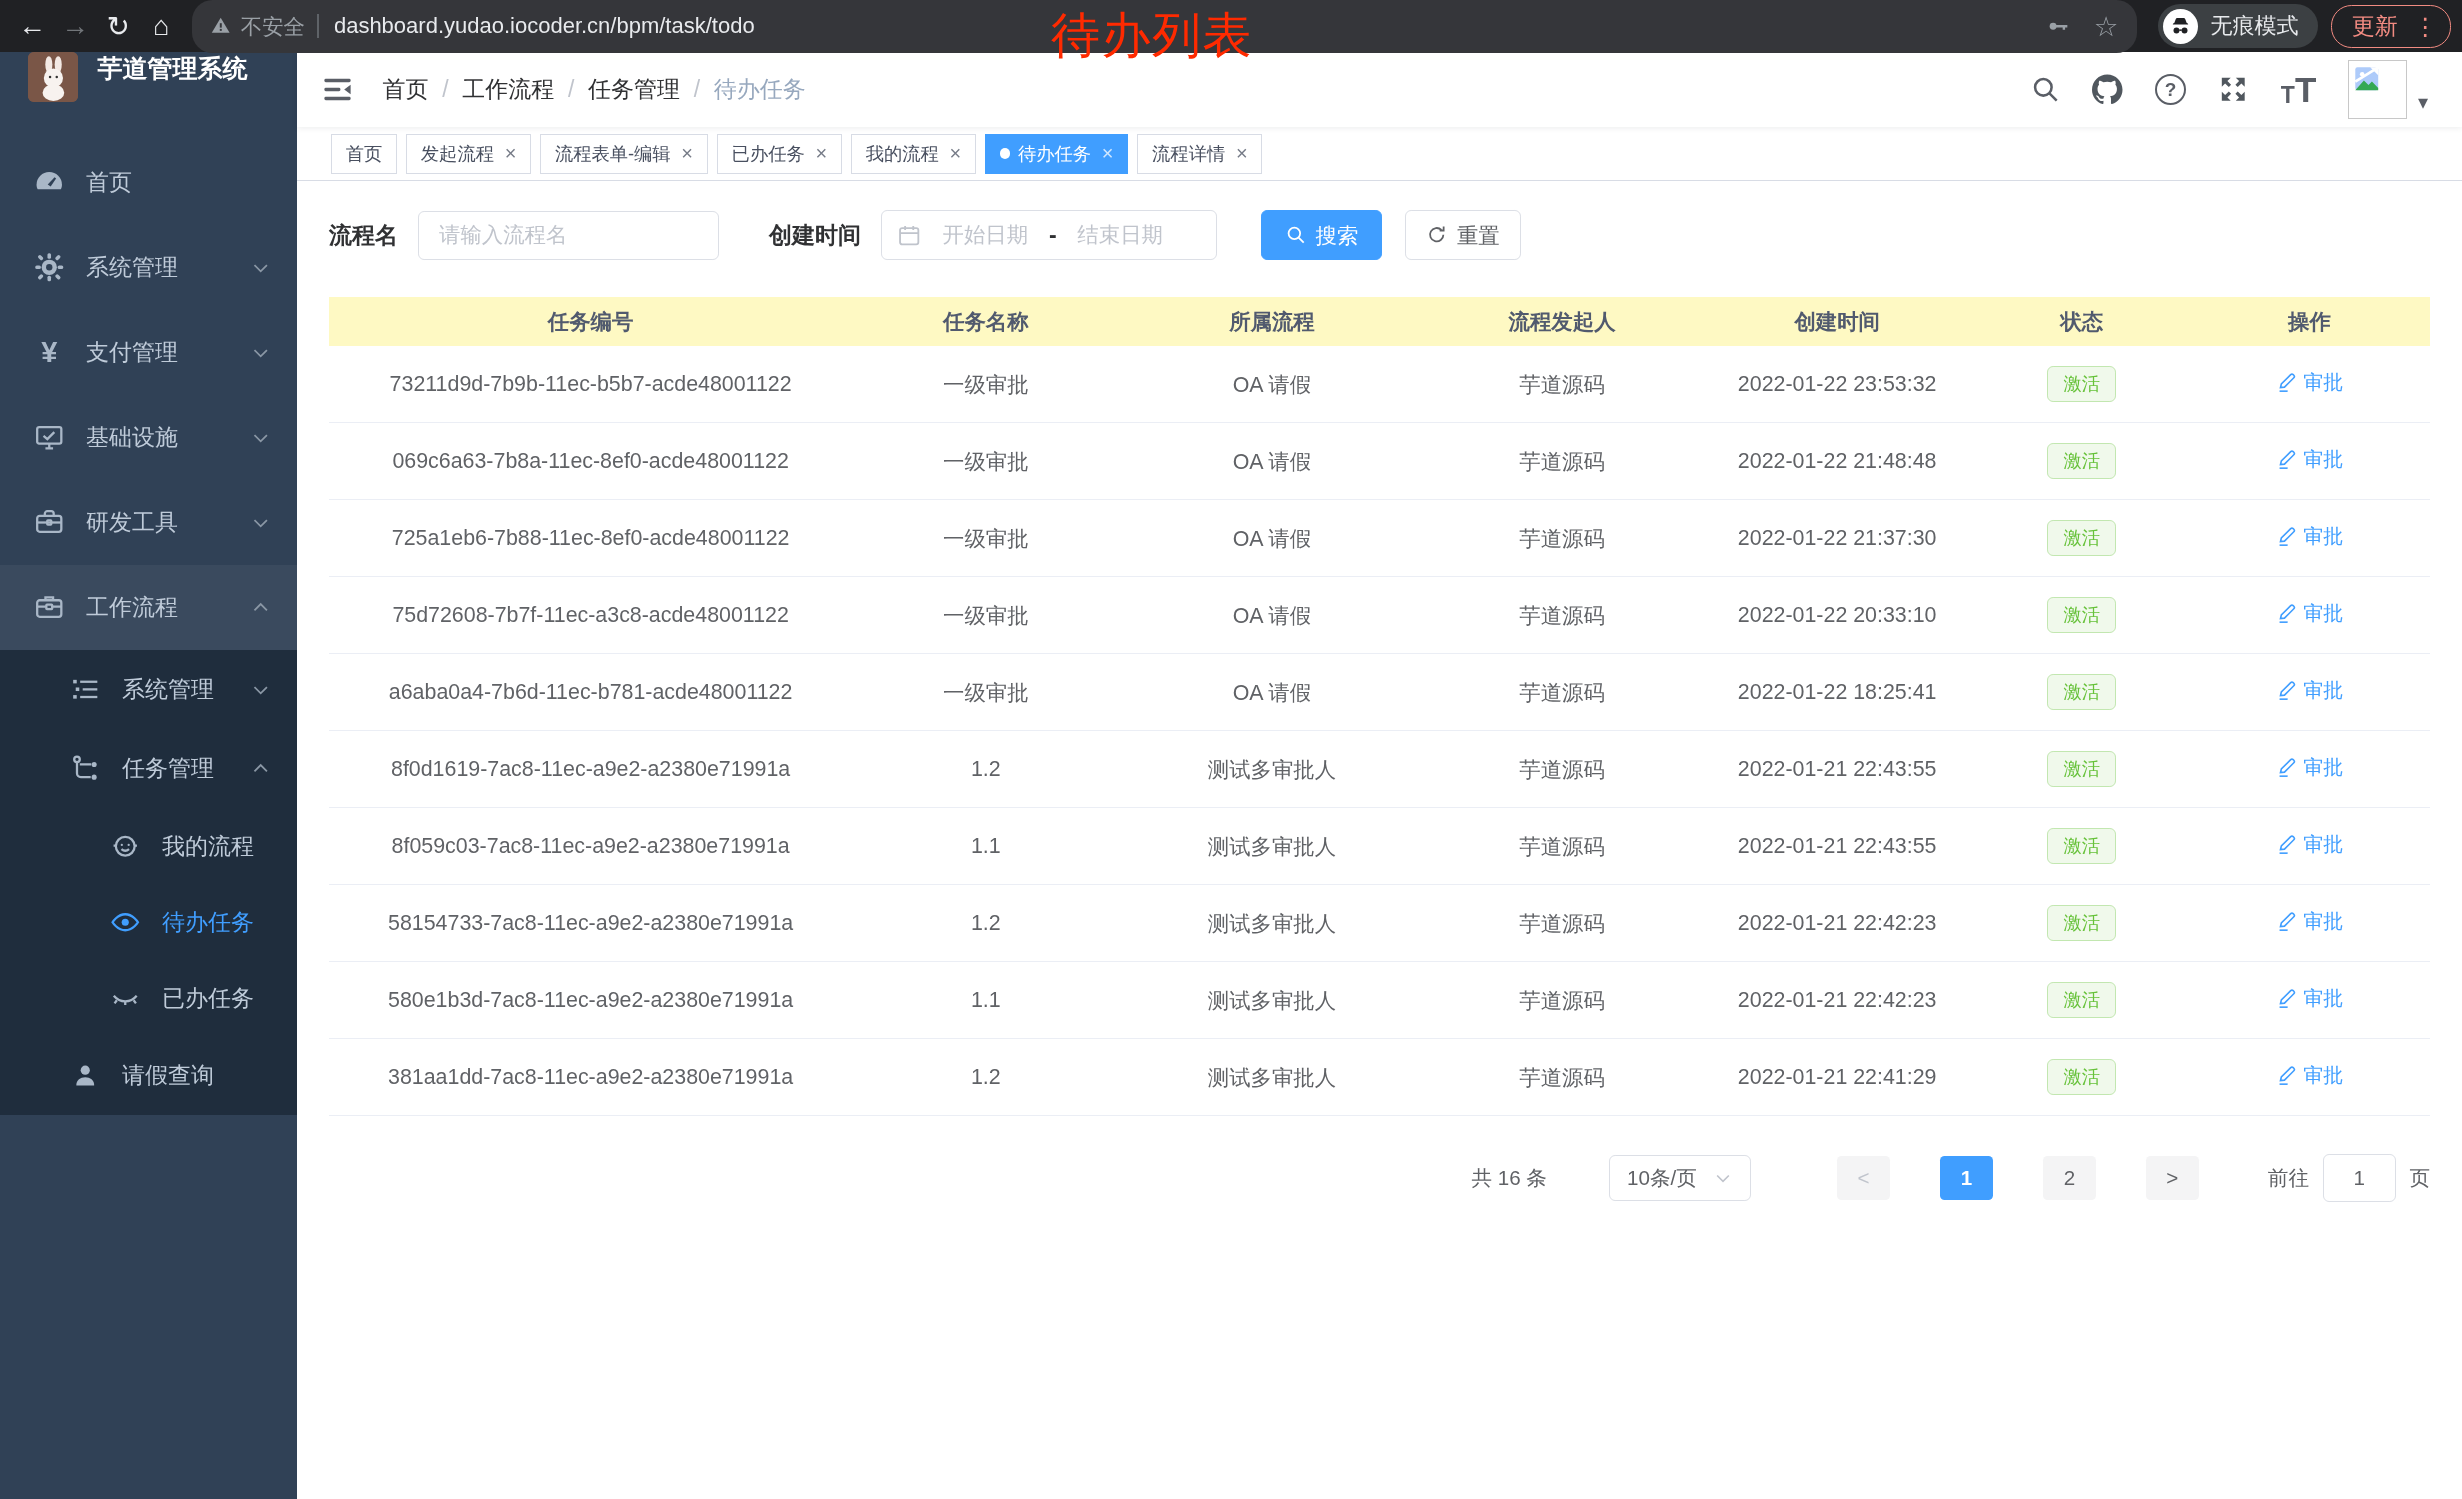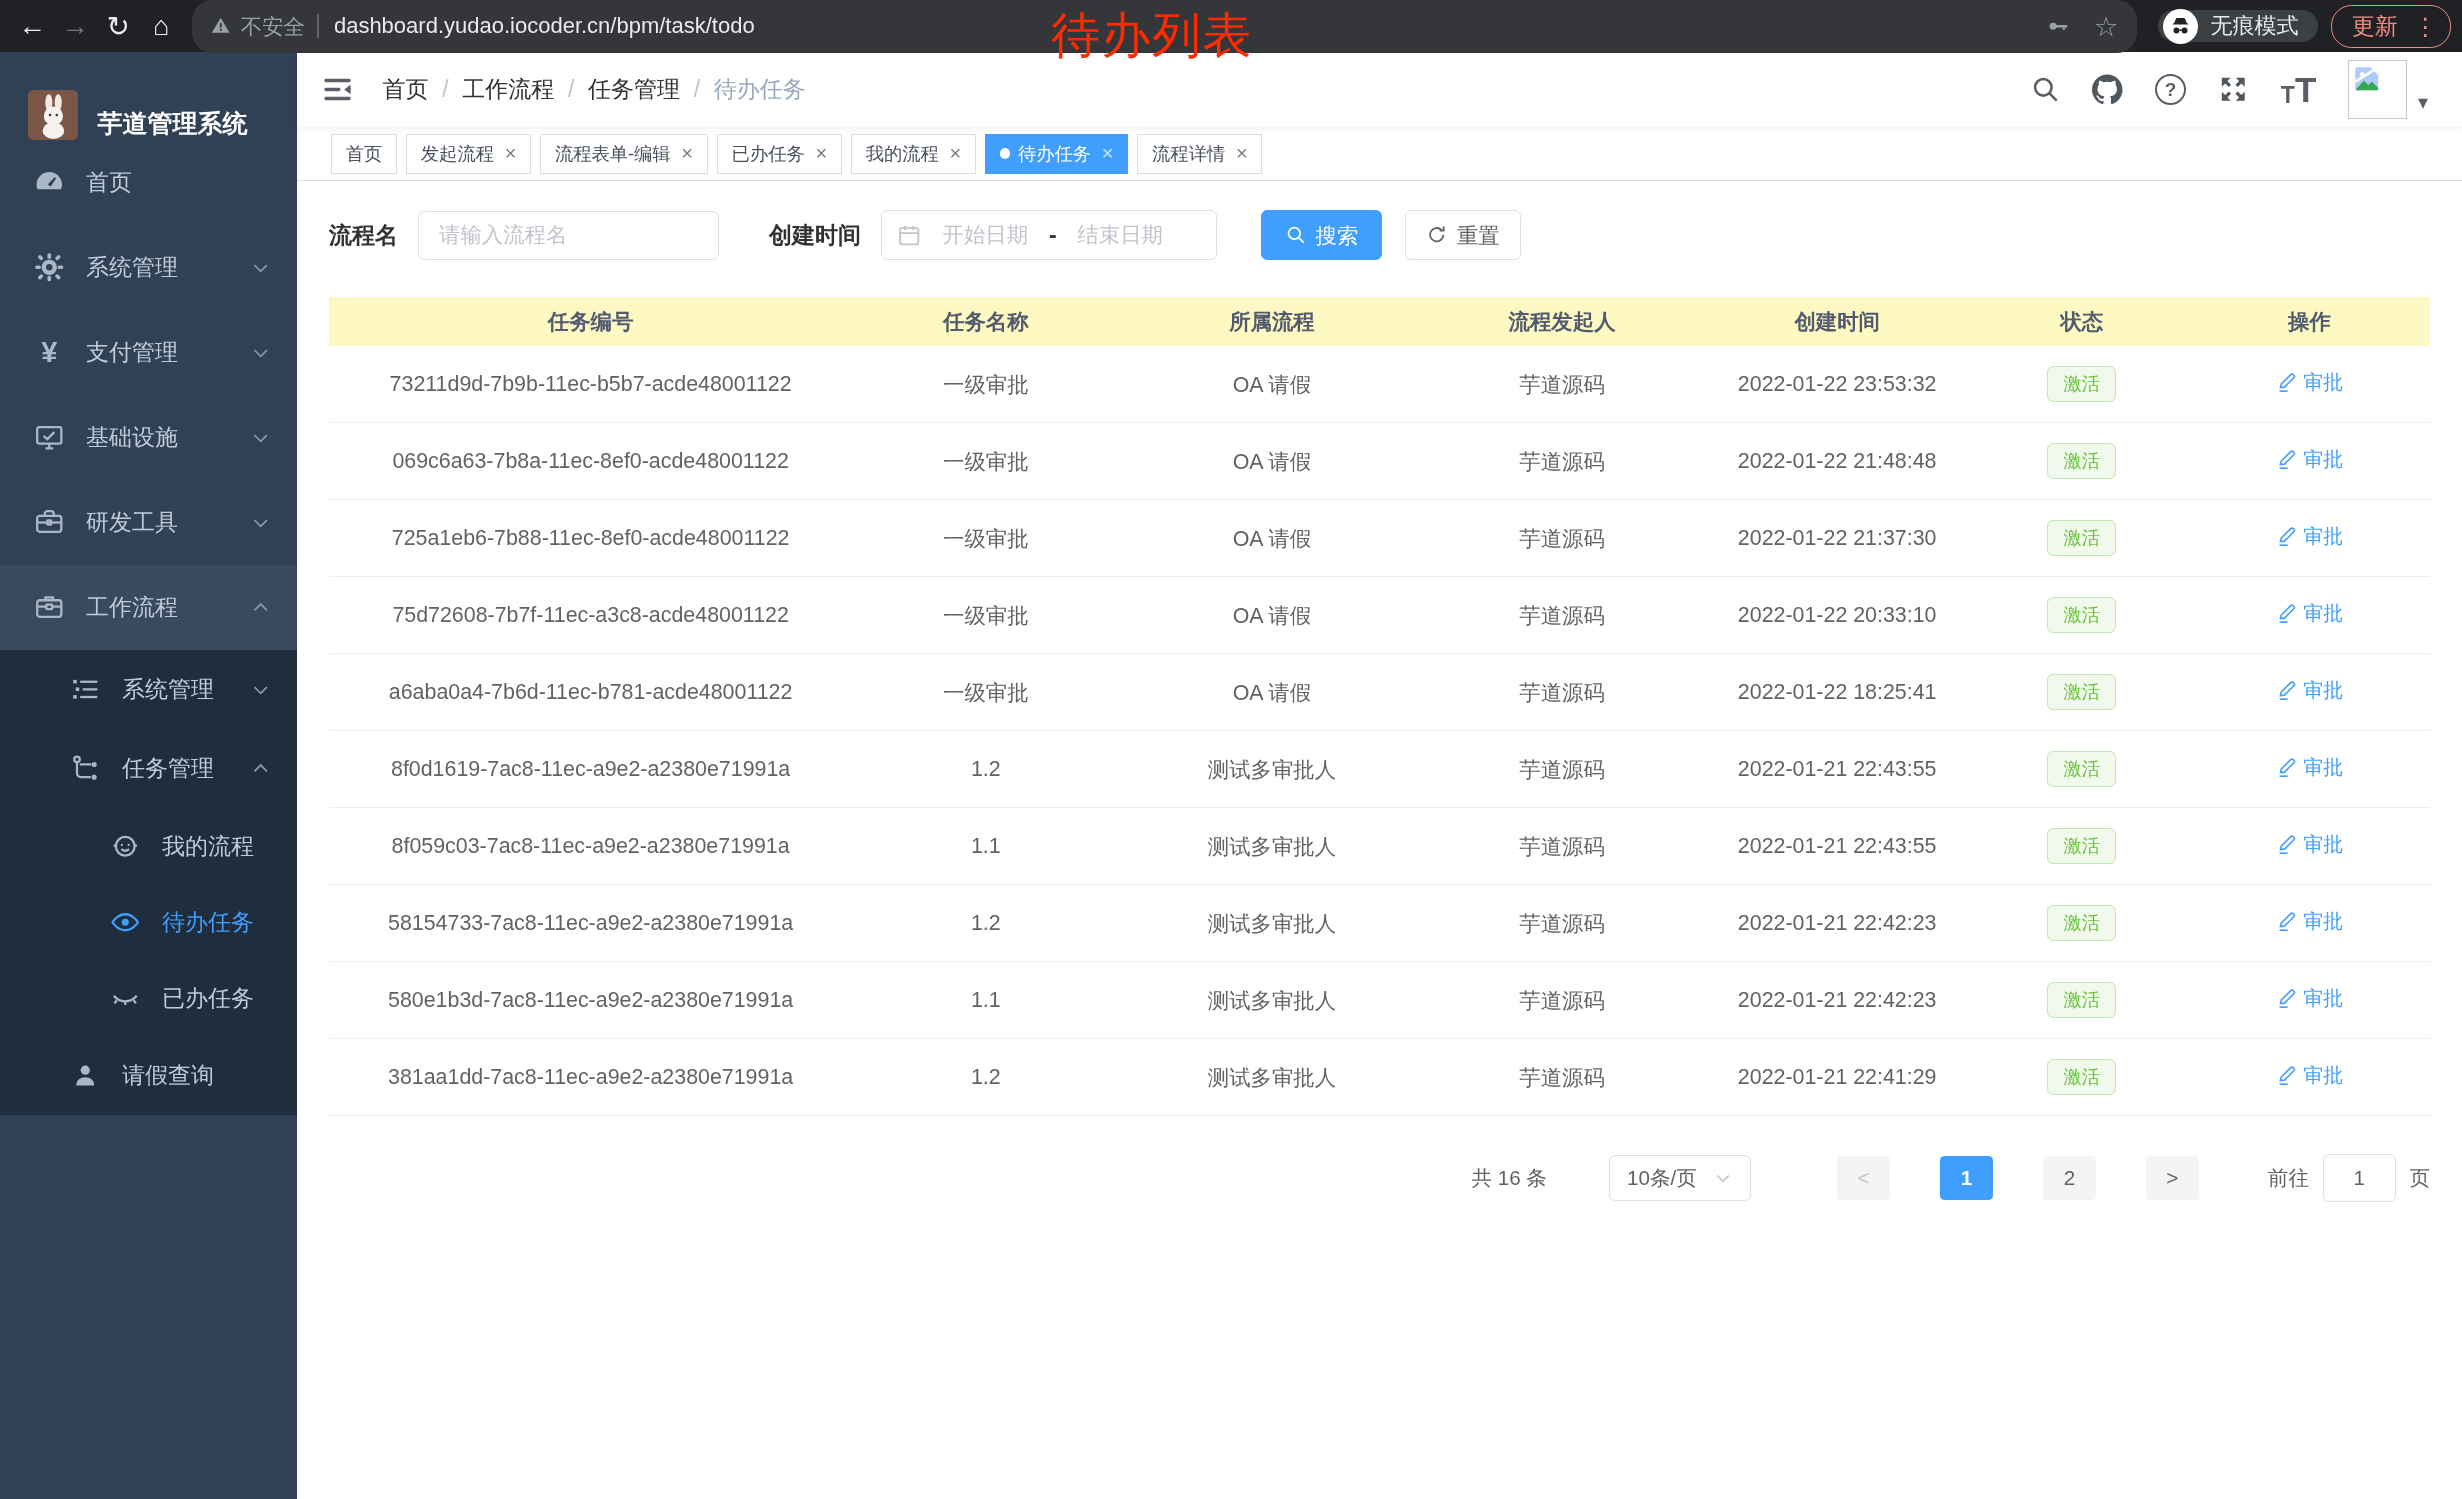--- a/index.html
+++ b/index.html
@@ -10,31 +10,31 @@
   .chrome{height:52px;background:#202124;display:flex;align-items:center;padding:0 10.7px;position:relative;z-index:5;}
   .nav-btn{width:43px;height:43px;display:flex;align-items:center;justify-content:center;color:#e8eaed;font-size:27.5px;flex:none;}
   .nav-btn.fwd{color:#72767a;}
   .url-pill{flex:1;height:53px;background:#35363a;border-radius:20.6px;display:flex;align-items:center;padding:0 18.3px;margin:0 9.2px;min-width:0;}
   .warn-icon svg{width:21.4px;height:21.4px;}
   .sec-label{color:#9aa0a6;font-size:21.4px;margin:0 12.2px 0 9.2px;flex:none;}
   .url-sep{width:1.5px;height:24.4px;background:#5f6368;margin-right:15.3px;flex:none;}
   .url-text{color:#e8eaed;font-size:22px;flex:1;white-space:nowrap;overflow:hidden;}
   .key-icon svg{width:24.4px;height:24.4px;}
   .star-icon{color:#9aa0a6;font-size:27.5px;margin-left:23px;flex:none;}
-  .incog{height:32px;background:#3c4043;border-radius:22px;display:flex;align-items:center;gap:12.2px;padding:0 20px 0 5.3px;color:#e8eaed;font-size:22px;margin:0 12.2px;flex:none;}
+  .incog{height:44px;background:#3c4043;border-radius:22px;display:flex;align-items:center;gap:12.2px;padding:0 20px 0 5.3px;color:#e8eaed;font-size:22px;margin:0 12.2px;flex:none;}
   .incog-circle{width:35px;height:35px;background:#fff;border-radius:50%;display:flex;align-items:center;justify-content:center;}
   .incog-circle svg{width:23px;height:23px;}
   .update-pill{height:41px;border:1.5px solid #f28b82;border-radius:20.6px;color:#f28b82;font-size:23px;display:flex;align-items:center;gap:15.3px;padding:0 12.2px 0 20px;flex:none;}
   .update-dots{font-size:24.4px;letter-spacing:0.8px;}
   
   .annotation{position:absolute;left:1051px;top:9.2px;font-size:49px;line-height:1.1;color:#ff2a00;z-index:50;letter-spacing:1.5px;font-weight:500;text-align:center;}
   
   .app{display:flex;height:1448px;}
   .sidebar{width:297px;background:#304156;flex:none;color:#bfcbd9;}
-  .logo-row{height:88px;display:flex;align-items:flex-end;padding-left:27.5px;gap:20px;}
+  .logo-row{height:88px;display:flex;align-items:flex-start;padding-left:27.5px;gap:20px;}
   .logo-img{width:50px;height:50px;border-radius:6.1px;background:#7a5647;overflow:hidden;flex:none;}
   .app-title{color:#fff;font-size:25px;font-weight:bold;}
   .m1,.m2,.m3{display:flex;align-items:center;font-size:23px;color:#bfcbd9;cursor:pointer;}
   .m1{height:85px;padding:0 26px 0 34px;}
   .m1.hl{background:rgba(255,255,255,.05);}
   .m2{height:79px;padding:0 26px 0 70px;background:transparent;}
   .m3{height:76px;padding:0 26px 0 110px;}
   .sub{background:#1f2d3d;}
   .mi{width:30.5px;height:30.5px;margin-right:21.4px;flex:none;}
   .mi-yen{width:30.5px;margin-right:21.4px;font-size:29px;font-weight:bold;color:#a9b7c7;text-align:center;flex:none;}

